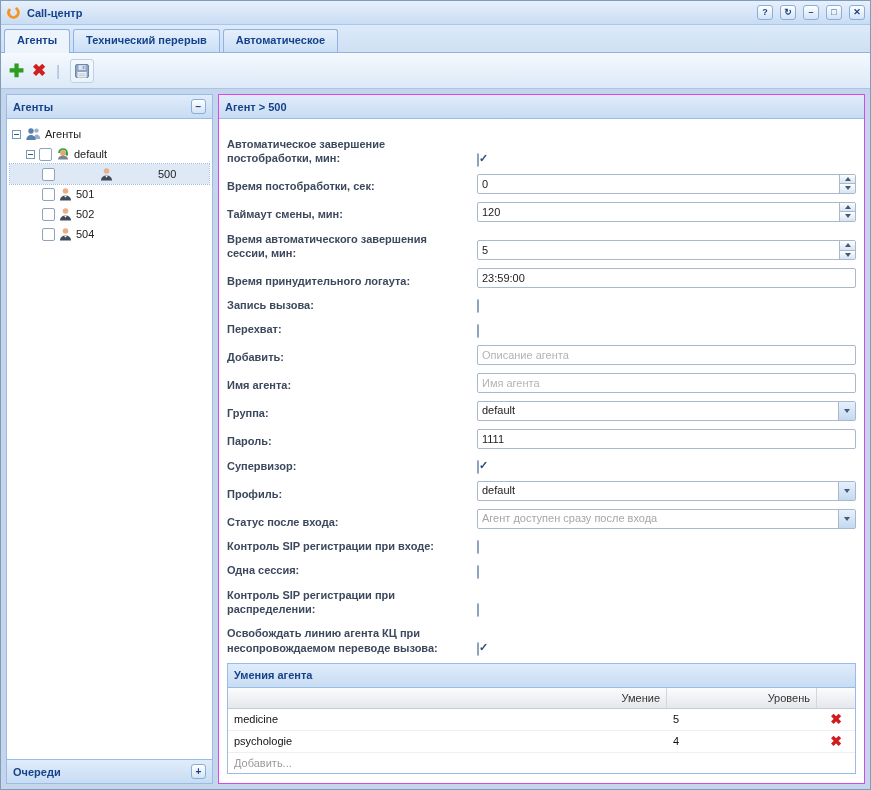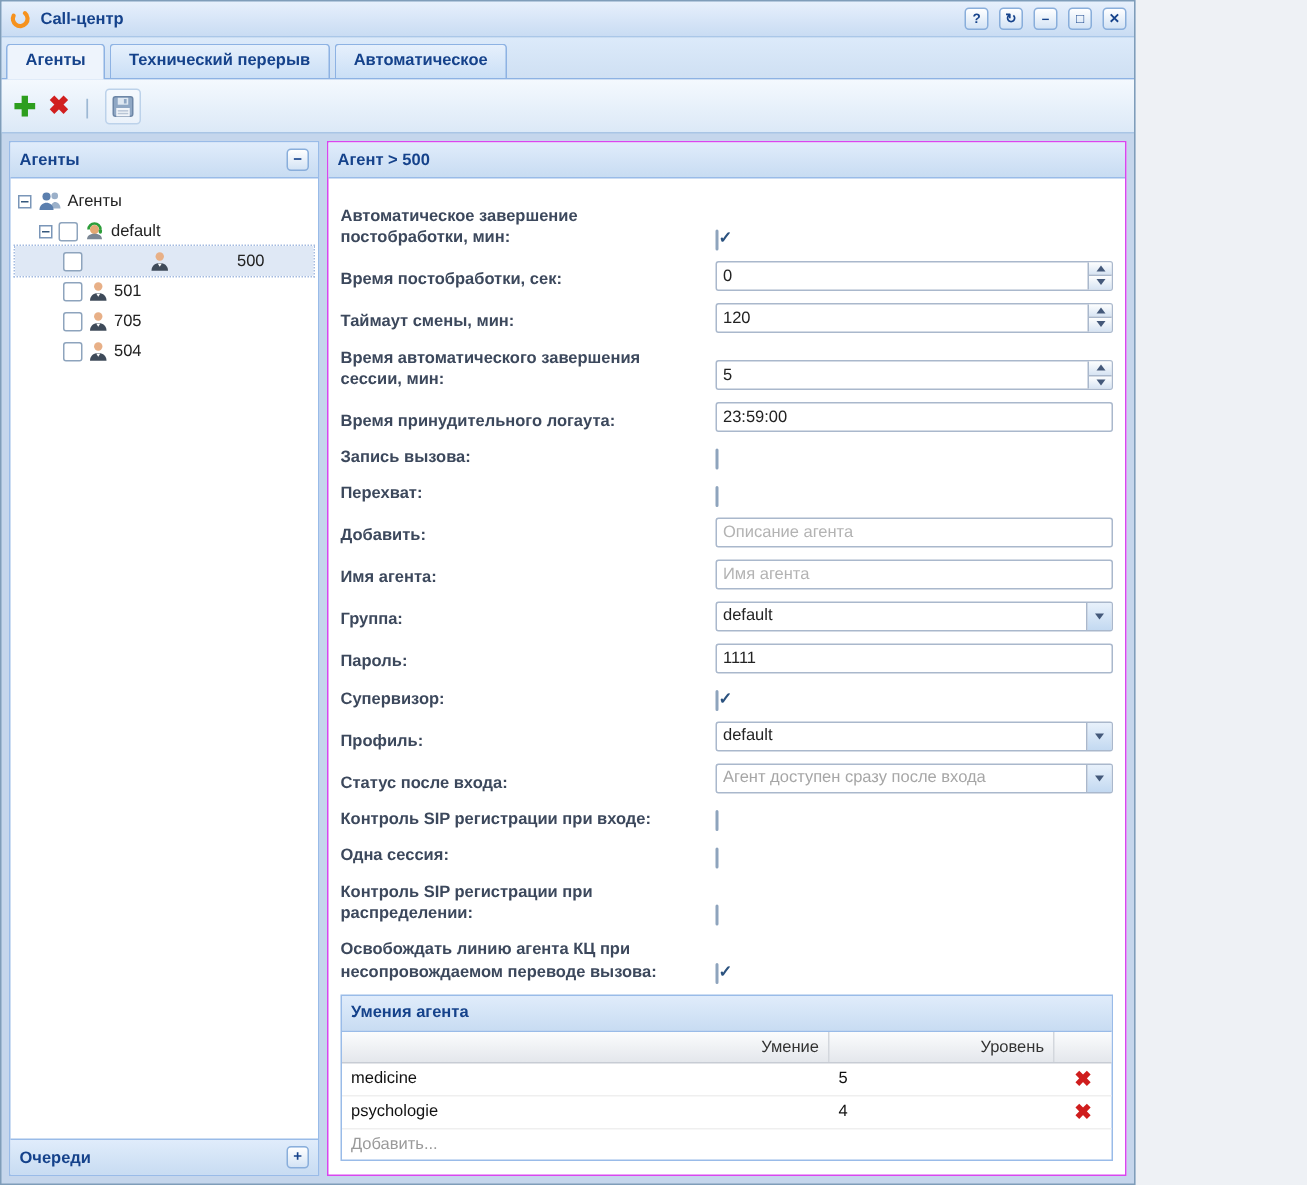--- a/index.html
+++ b/index.html
@@ -1,19 +1,19 @@
 <!DOCTYPE html>
 <html><head>
 <meta charset="utf-8">
 <style>
   * { margin:0; padding:0; box-sizing:border-box; }
   html,body { background:#eef1f5; }
   body { font-family:"Liberation Sans", sans-serif; font-size:11px; }
 
-  .window { width:757px; height:790px; border:1px solid #7f9db9; background:#c5d6ec;
+  .window { width:871px; height:790px; border:1px solid #7f9db9; background:#c5d6ec;
             display:flex; flex-direction:column; overflow:hidden; }
 
   
   .titlebar { height:24px; flex:none; display:flex; align-items:center; gap:5px; padding:0 5px;
               background:linear-gradient(#e7f0fc,#c9dcf3); border-bottom:1px solid #aac7e8; }
   .app-icon { width:16px; height:16px; flex:none; display:flex; align-items:center; }
   .title { flex:1; font-weight:bold; color:#15428b; font-size:11px; }
   .win-btn { width:16px; height:15px; margin-left:2px; border:1px solid #89aedb; border-radius:3px;
              background:linear-gradient(#ffffff,#d3e3f5); color:#15428b; font-size:9px; font-weight:bold;
              display:flex; align-items:center; justify-content:center; cursor:pointer; line-height:1; }
@@ -193,21 +193,21 @@
           </svg>
           <span class="tree-label">501</span>
         </div>
         <div class="tree-row lvl3">
           <span class="checkbox"></span>
           <svg width="13" height="14" viewBox="0 0 13 14">
             <circle cx="6.5" cy="4" r="2.8" fill="#e8b087"></circle>
             <path d="M1 13.5 C1 10 3.8 8.4 6.5 8.4 C9.2 8.4 12 10 12 13.5 Z" fill="#3f4b5a"></path>
             <path d="M5.1 8.7 L6.5 10.8 L7.9 8.7 Z" fill="#fff"></path>
           </svg>
-          <span class="tree-label">705</span>
+          <span class="tree-label">502</span>
         </div>
         <div class="tree-row lvl3">
           <span class="checkbox"></span>
           <svg width="13" height="14" viewBox="0 0 13 14">
             <circle cx="6.5" cy="4" r="2.8" fill="#e8b087"></circle>
             <path d="M1 13.5 C1 10 3.8 8.4 6.5 8.4 C9.2 8.4 12 10 12 13.5 Z" fill="#3f4b5a"></path>
             <path d="M5.1 8.7 L6.5 10.8 L7.9 8.7 Z" fill="#fff"></path>
           </svg>
           <span class="tree-label">504</span>
         </div>

